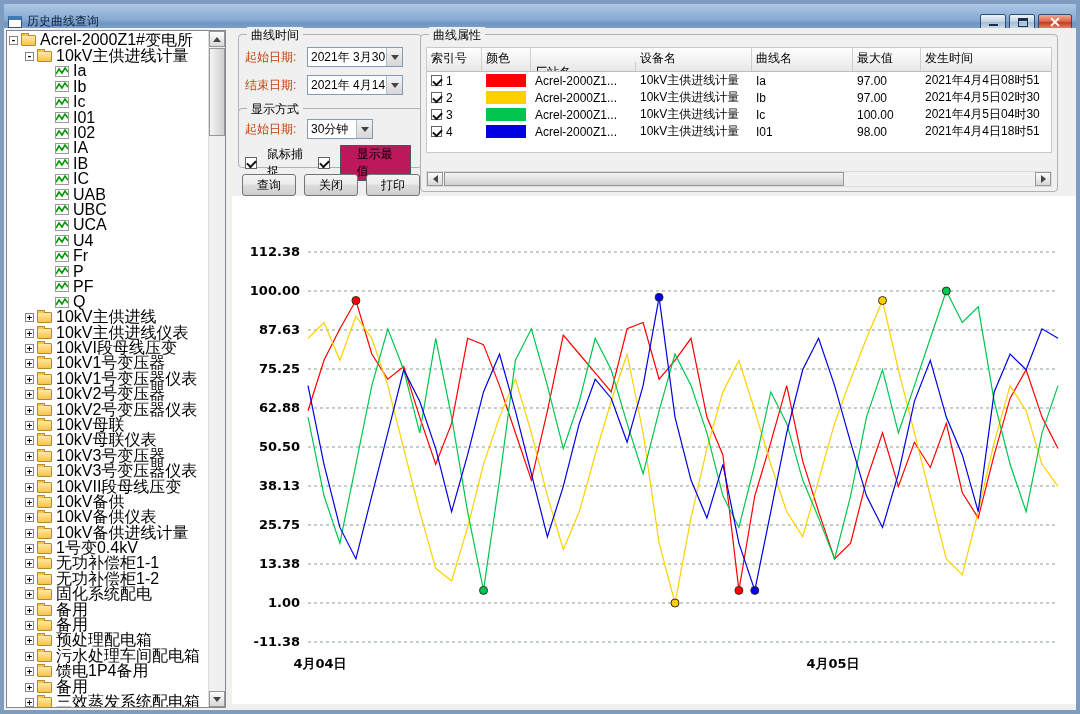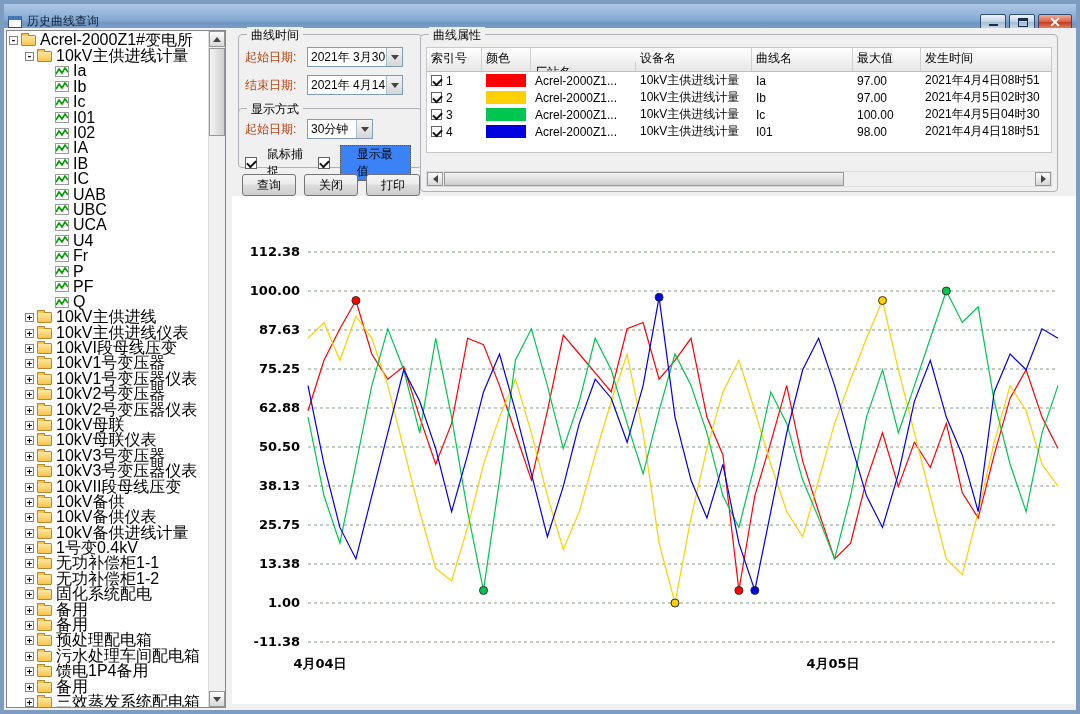--- a/index.html
+++ b/index.html
@@ -45,21 +45,21 @@
   .form-row { position:absolute; left:6px; display:flex; align-items:center; }
   .form-label { width:62px; font-size:12px; color:#c2410c; }
   .combo { display:inline-flex; height:20px; border:1px solid #7f9db9; background:#fff; align-items:stretch; }
   .combo-text { flex:1; padding:1px 3px 0; font-size:12px; white-space:nowrap; overflow:hidden; }
   .combo-btn { width:16px; background:linear-gradient(#f4f4f4,#d6d6d6); border-left:1px solid #a9c0d4; display:flex; align-items:center; justify-content:center; }
   .checkbox { width:12px; height:12px; border:1px solid #636363; background:#fff; display:inline-block; position:relative; flex:0 0 auto; }
   .checkbox.checked::after { content:''; position:absolute; left:1px; top:2px; width:7px; height:4px; border-left:2px solid #101010; border-bottom:2px solid #101010; transform:rotate(-45deg); }
   .checkbox.small { width:11px; height:11px; }
   .check-group { display:inline-flex; align-items:center; margin-right:10px; }
   .check-label { margin-left:10px; font-size:12px; }
-  .check-label.focus-box { border:1px dotted #555; padding:0 16px; background:#3b82f6; }
+  .check-label.focus-box { border:1px dotted #555; padding:0 16px; background:#be185d; }
   .btn-row { position:absolute; left:238px; top:146px; display:flex; }
   .btn { width:54px; height:22px; margin-right:8px; border:1px solid #757575; border-radius:3px; background:linear-gradient(#f4f4f4,#ececec 45%,#dcdcdc 50%,#cfcfcf); font-size:12px; font-family:inherit; color:#000; }
 
   
   .table-wrap { position:absolute; left:5px; top:12px; right:5px; height:106px; background:#fff; border:1px solid #c9c9c9; overflow:hidden; }
   .thead { display:flex; height:24px; background:linear-gradient(#ffffff,#e7e7e7); border-bottom:1px solid #bdbdbd; }
   .th { flex:0 0 auto; padding:2px 4px 0; font-size:12px; border-right:1px solid #cfcfcf; white-space:nowrap; overflow:hidden; }
   .tr { display:flex; height:17px; align-items:center; background:#fff; }
   .td { flex:0 0 auto; padding:0 4px; font-size:12px; white-space:nowrap; overflow:hidden; display:flex; align-items:center; }
   .idx-text { margin-left:4px; }

